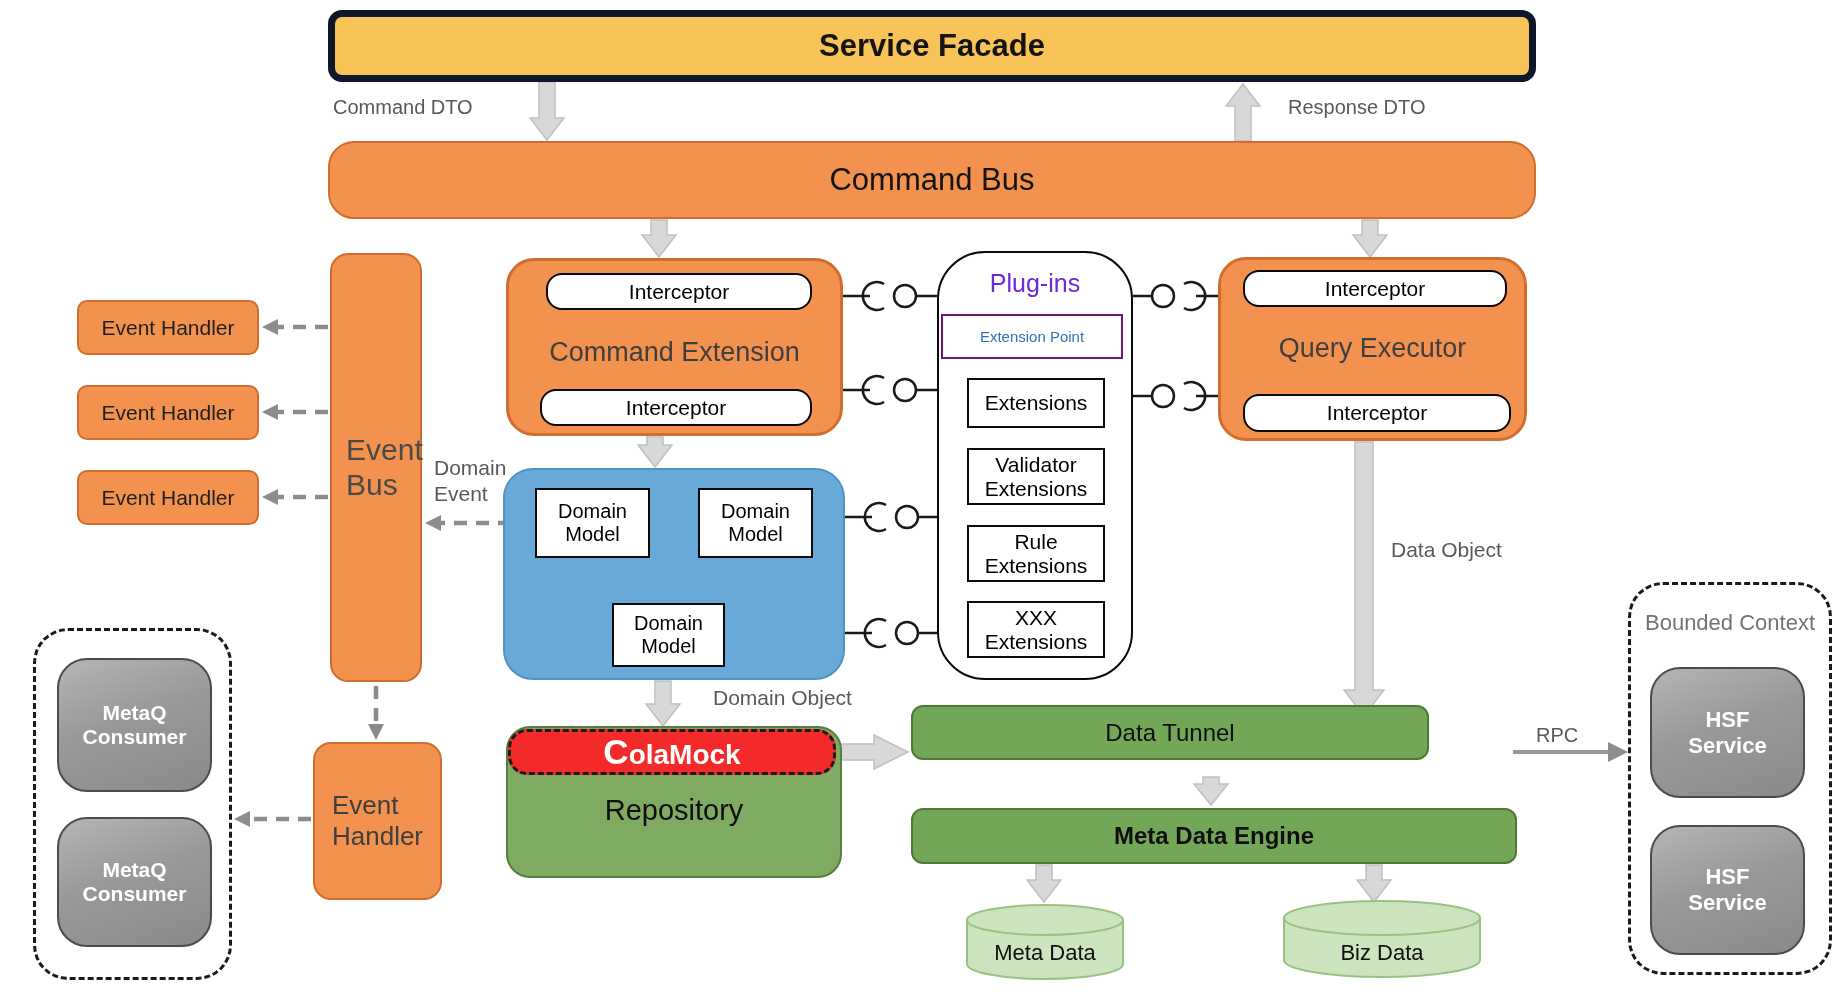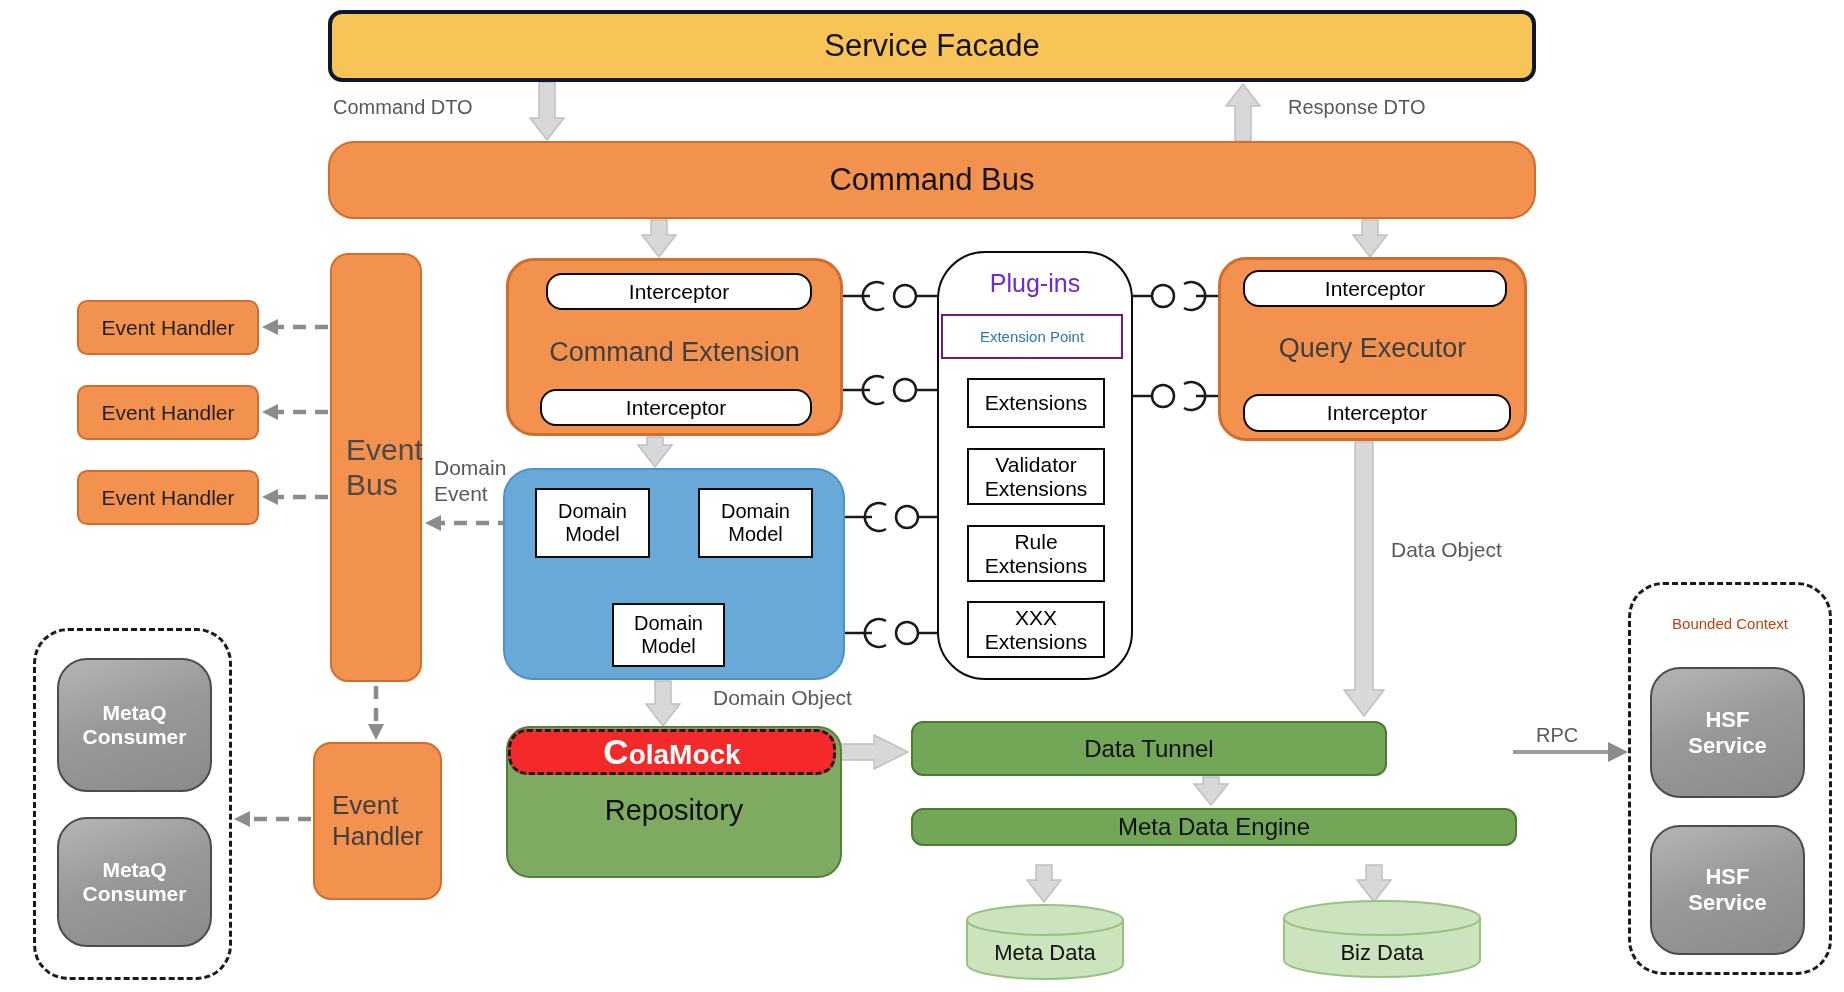--- a/index.html
+++ b/index.html
@@ -2,21 +2,21 @@
 <html><head>
 <meta charset="utf-8">
 <style>
   html,body{margin:0;padding:0;background:#ffffff;font-family:"Liberation Sans",sans-serif;}
   #stage{position:relative;width:1844px;height:992px;background:#ffffff;overflow:hidden;}
   .abs{position:absolute;box-sizing:border-box;}
   .flex{display:flex;align-items:center;justify-content:center;}
   .pre{white-space:pre-line;text-align:center;}
   .lbl{color:#595959;font-size:20px;}
   
-  .facade{background:#F9C457;border:4px solid #0f172a;border-radius:14px;font-size:31px;font-weight:400;color:#141414;}
+  .facade{background:#F9C457;border:7px solid #0f172a;border-radius:14px;font-size:31px;font-weight:700;color:#141414;}
   .bus{background:#F2924E;border:2px solid #D26E2D;border-radius:26px;font-size:31px;font-weight:500;color:#141414;}
   
   .orange{background:#F2924E;border:3px solid #D26E2D;border-radius:28px;}
   .orange-sm{background:#F2924E;border:2px solid #D26E2D;border-radius:10px;font-size:21px;color:#1F1F1F;}
   .exec-label{font-size:27px;color:#3F3F3F;}
   .interceptor{background:#ffffff;border:2px solid #0a0a0a;border-radius:16px;font-size:21px;color:#000;}
   
   .plugins{background:#ffffff;border:2.5px solid #0a0a0a;border-radius:48px;}
   .extbox{background:#ffffff;border:2px solid #0a0a0a;font-size:21px;color:#000;}
   .extpoint{background:#ffffff;border:2px solid #701a75;font-size:15px;color:#2E75B6;}
@@ -227,39 +227,39 @@
   <div class="abs lbl" style="left:713px;top:686px;font-size:21px;">Domain Object</div>
 
   <div class="abs repo" style="left:506px;top:726px;width:336px;height:152px;"></div>
   <div class="abs flex colamock" style="left:508px;top:729px;width:328px;height:46px;border-radius:19px;">
     <span class="colamock-text">ColaMock</span>
   </div>
   <div class="abs flex repo-label" style="left:506px;top:790px;width:336px;height:40px;">
     <span>Repository</span>
   </div>
 
-  <div class="abs flex greenbar" style="left:911px;top:721px;width:476px;height:55px;">
+  <div class="abs flex greenbar" style="left:911px;top:705px;width:518px;height:55px;">
     <span>Data Tunnel</span>
   </div>
-  <div class="abs flex greenbar" style="left:911px;top:808px;width:606px;height:38px;">
+  <div class="abs flex greenbar" style="left:911px;top:808px;width:606px;height:56px;font-weight:bold;">
     <span>Meta Data Engine</span>
   </div>
 
   <div class="abs flex cyl-label" style="left:967px;top:938px;width:156px;height:30px;">
     <span>Meta Data</span>
   </div>
   <div class="abs flex cyl-label" style="left:1284px;top:938px;width:196px;height:30px;">
     <span>Biz Data</span>
   </div>
 
   <div class="abs lbl" style="left:1391px;top:538px;font-size:21px;">Data Object</div>
   <div class="abs lbl" style="left:1536px;top:724px;font-size:20px;">RPC</div>
 
   <div class="abs dashed-container" style="left:1628px;top:582px;width:204px;height:393px;"></div>
-  <div class="abs flex" style="left:1628px;top:608px;width:204px;height:30px;font-size:15px;color:#c2410c;">
+  <div class="abs flex" style="left:1628px;top:608px;width:204px;height:30px;font-size:22px;color:#737373;">
     <span>Bounded Context</span>
   </div>
   <div class="abs flex graybox" style="left:1650px;top:667px;width:155px;height:131px;font-size:22px;">
     <span class="pre">HSF
 Service</span>
   </div>
   <div class="abs flex graybox" style="left:1650px;top:825px;width:155px;height:130px;font-size:22px;">
     <span class="pre">HSF
 Service</span>
   </div>

